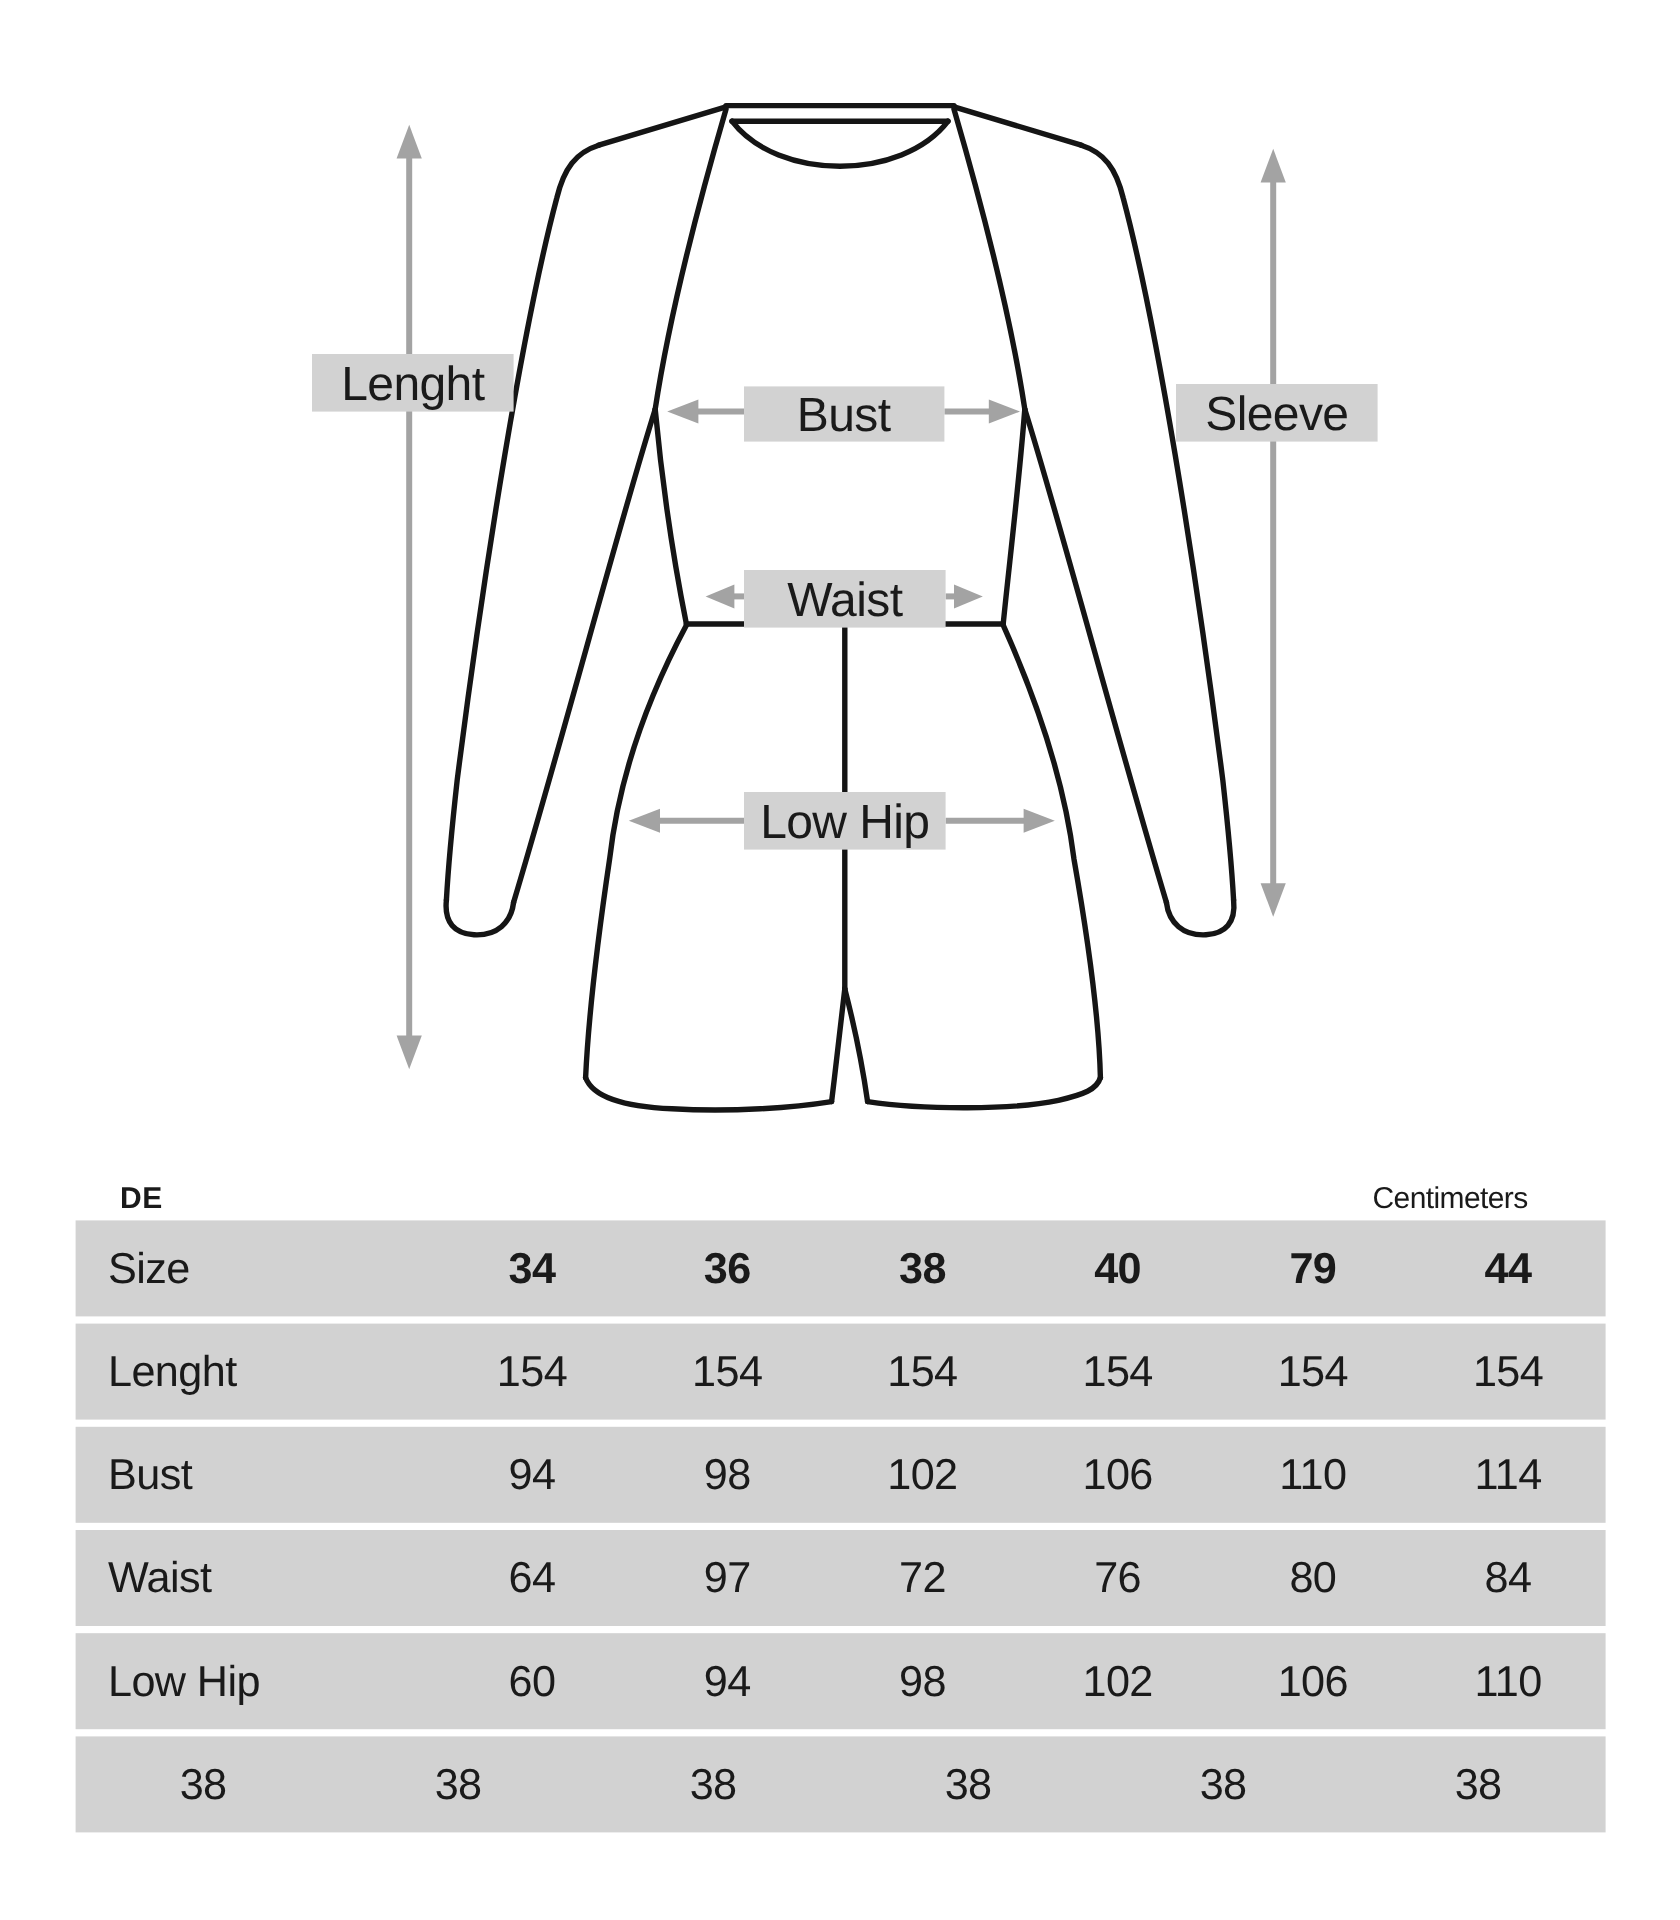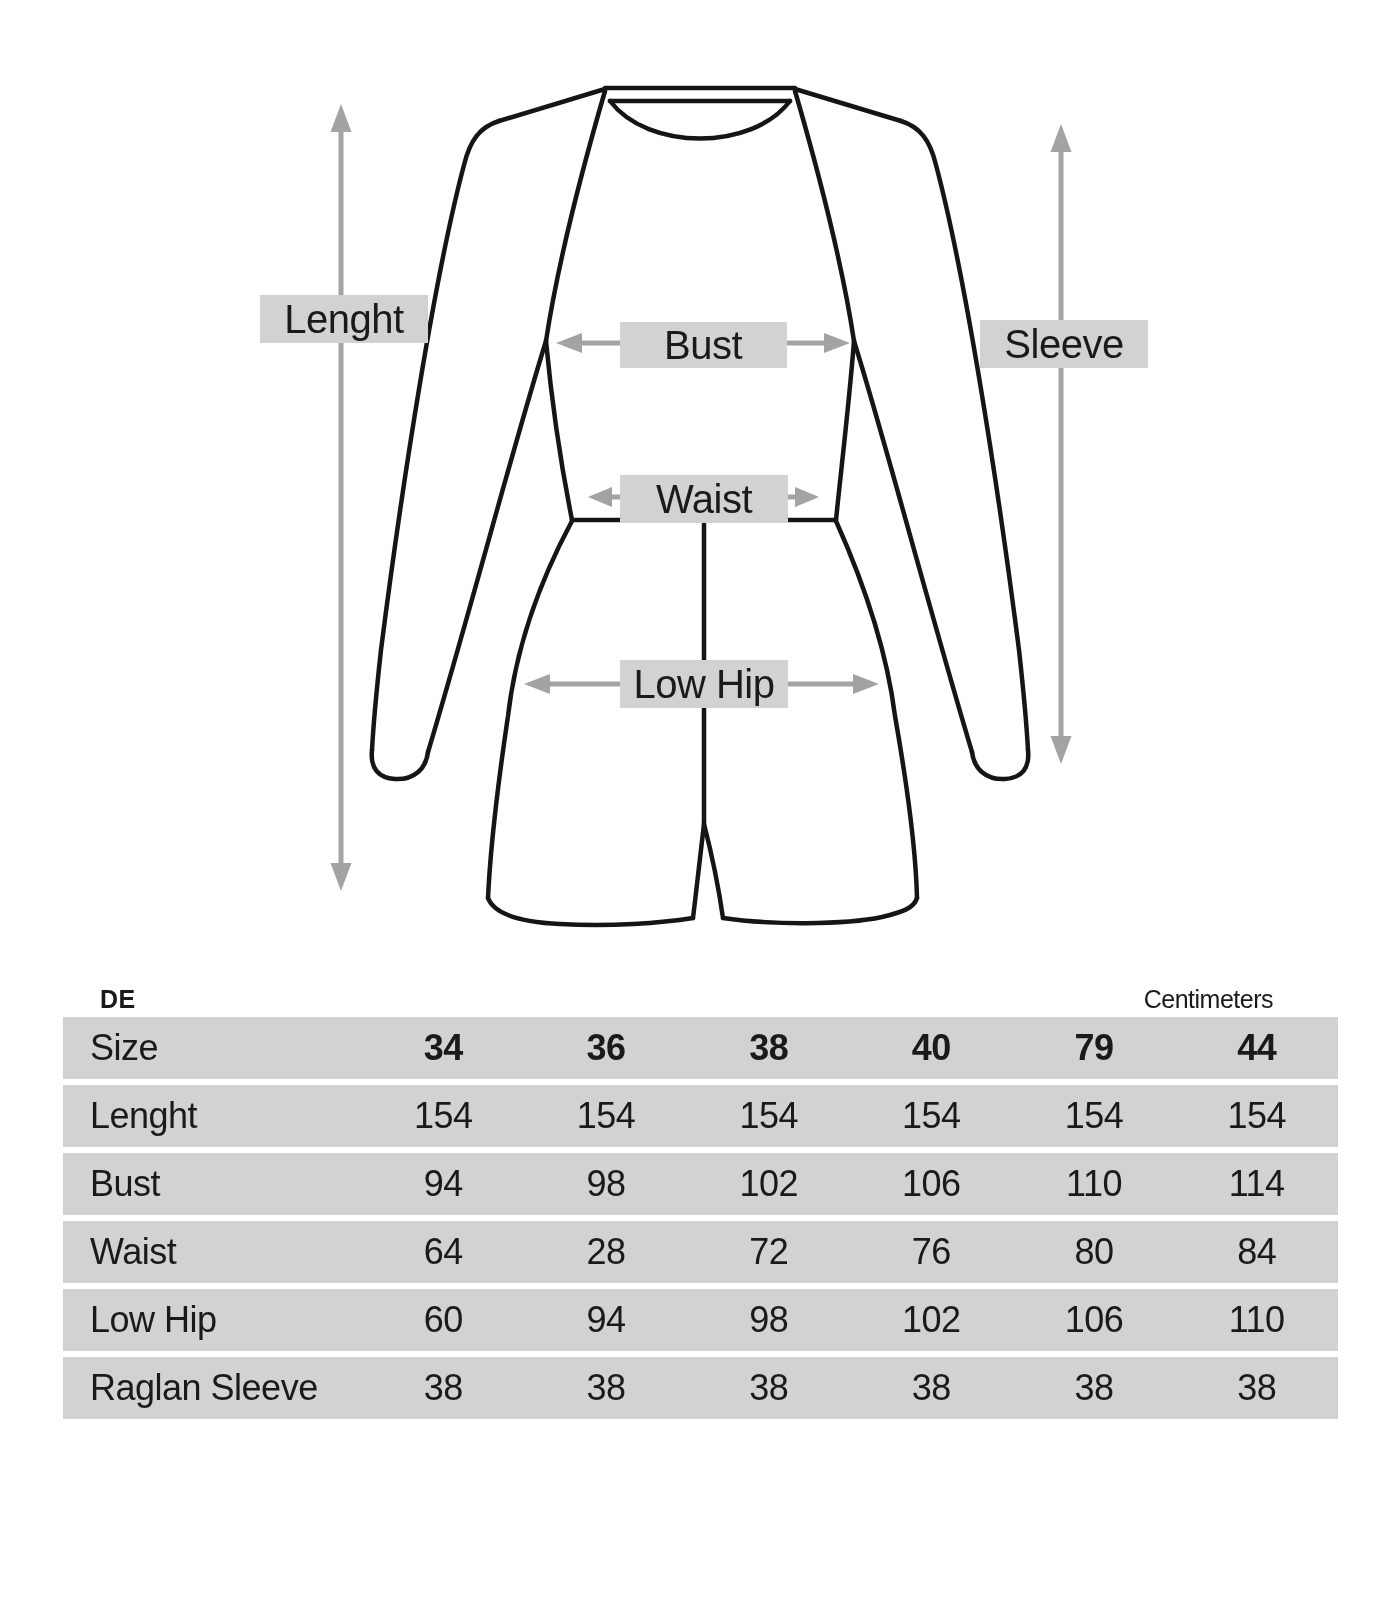--- a/index.html
+++ b/index.html
@@ -26,21 +26,21 @@
     display:flex;justify-content:space-between;align-items:flex-end;
     font-size:25px;line-height:1;
   }
   .region-label{font-weight:bold;letter-spacing:0.5px;}
   .unit-label{font-weight:normal;letter-spacing:-0.5px;}
   
   .size-table{
     position:absolute;top:1017px;left:63px;width:1275px;
   }
   .t-row{
-    display:flex;height:62px;margin-bottom:6px;background:#d2d2d2;
+    display:flex;height:80px;margin-bottom:6px;background:#d2d2d2;
     align-items:center;font-size:36px;letter-spacing:-0.5px;
   }
   .t-label{width:272px;padding-left:27px;flex:none;text-align:left;}
   .t-val{flex:1;text-align:center;}
   .t-row.header-row .t-val{font-weight:bold;}
 </style>
 </head>
 <body>
 
 <svg id="diagram" width="1400" height="960" viewBox="0 0 1400 960" xmlns="http://www.w3.org/2000/svg">
@@ -159,39 +159,38 @@
     <div class="t-val">98</div>
     <div class="t-val">102</div>
     <div class="t-val">106</div>
     <div class="t-val">110</div>
     <div class="t-val">114</div>
   </div>
 
   <div class="t-row">
     <div class="t-label">Waist</div>
     <div class="t-val">64</div>
-    <div class="t-val">28</div>
+    <div class="t-val">97</div>
     <div class="t-val">72</div>
     <div class="t-val">76</div>
     <div class="t-val">80</div>
     <div class="t-val">84</div>
   </div>
 
   <div class="t-row">
     <div class="t-label">Low Hip</div>
     <div class="t-val">60</div>
     <div class="t-val">94</div>
     <div class="t-val">98</div>
     <div class="t-val">102</div>
     <div class="t-val">106</div>
     <div class="t-val">110</div>
   </div>
 
   <div class="t-row">
-    <div class="t-label">Raglan Sleeve</div>
     <div class="t-val">38</div>
     <div class="t-val">38</div>
     <div class="t-val">38</div>
     <div class="t-val">38</div>
     <div class="t-val">38</div>
     <div class="t-val">38</div>
   </div>
 
 </div>
 

